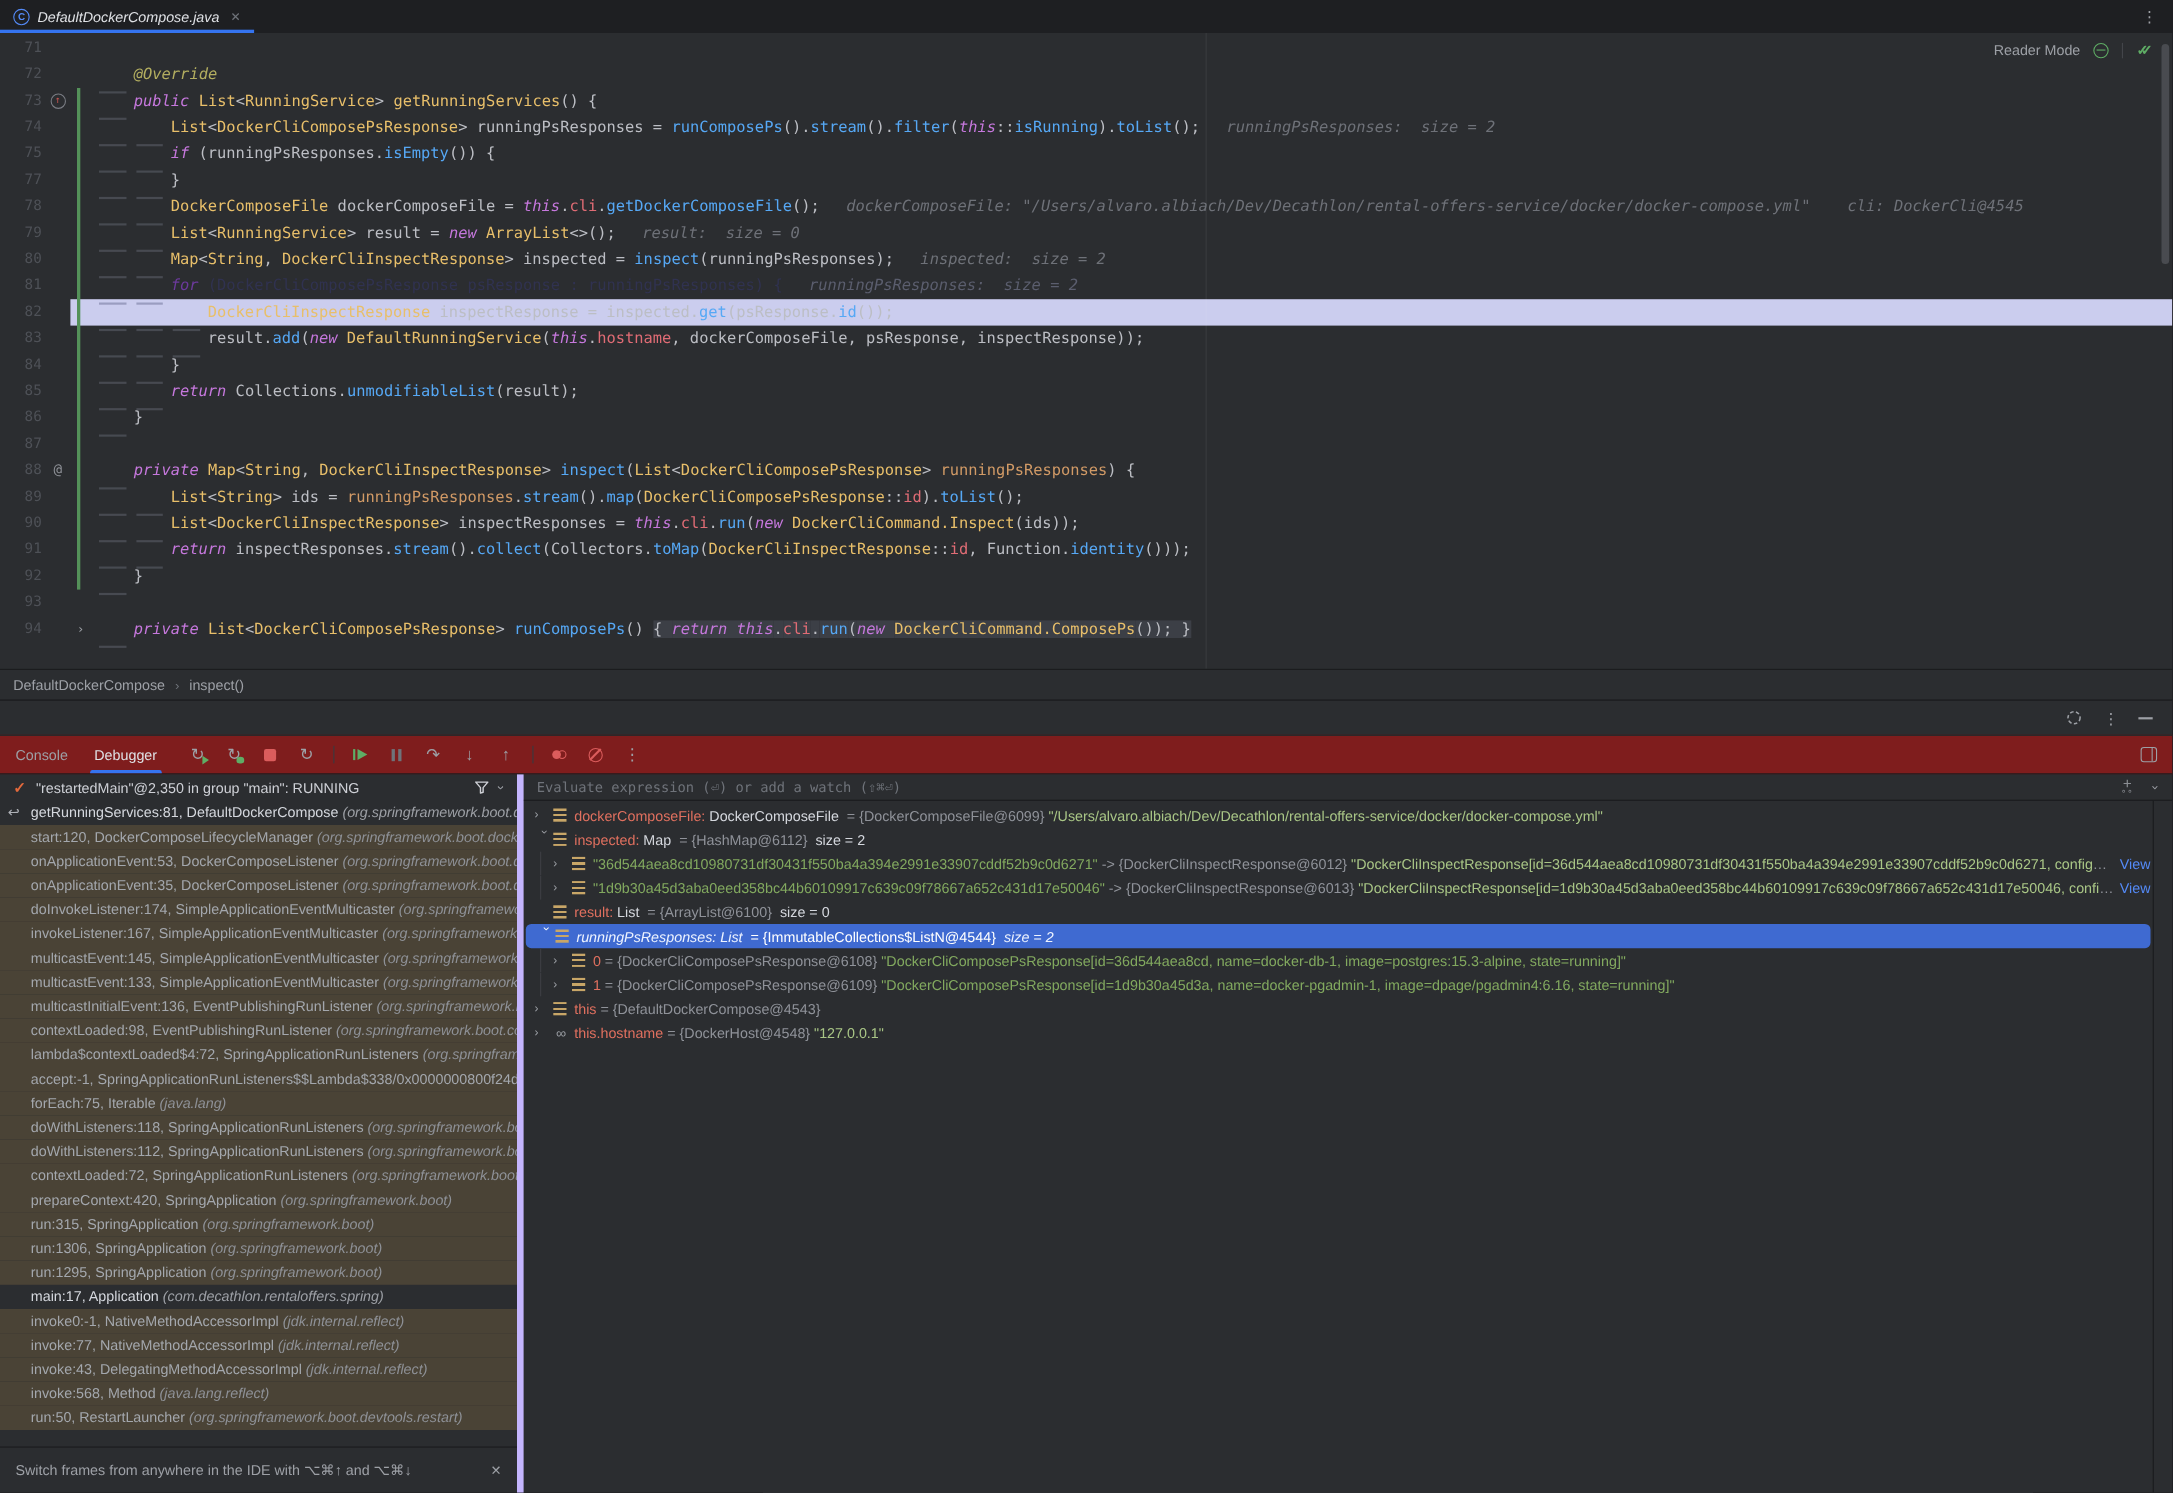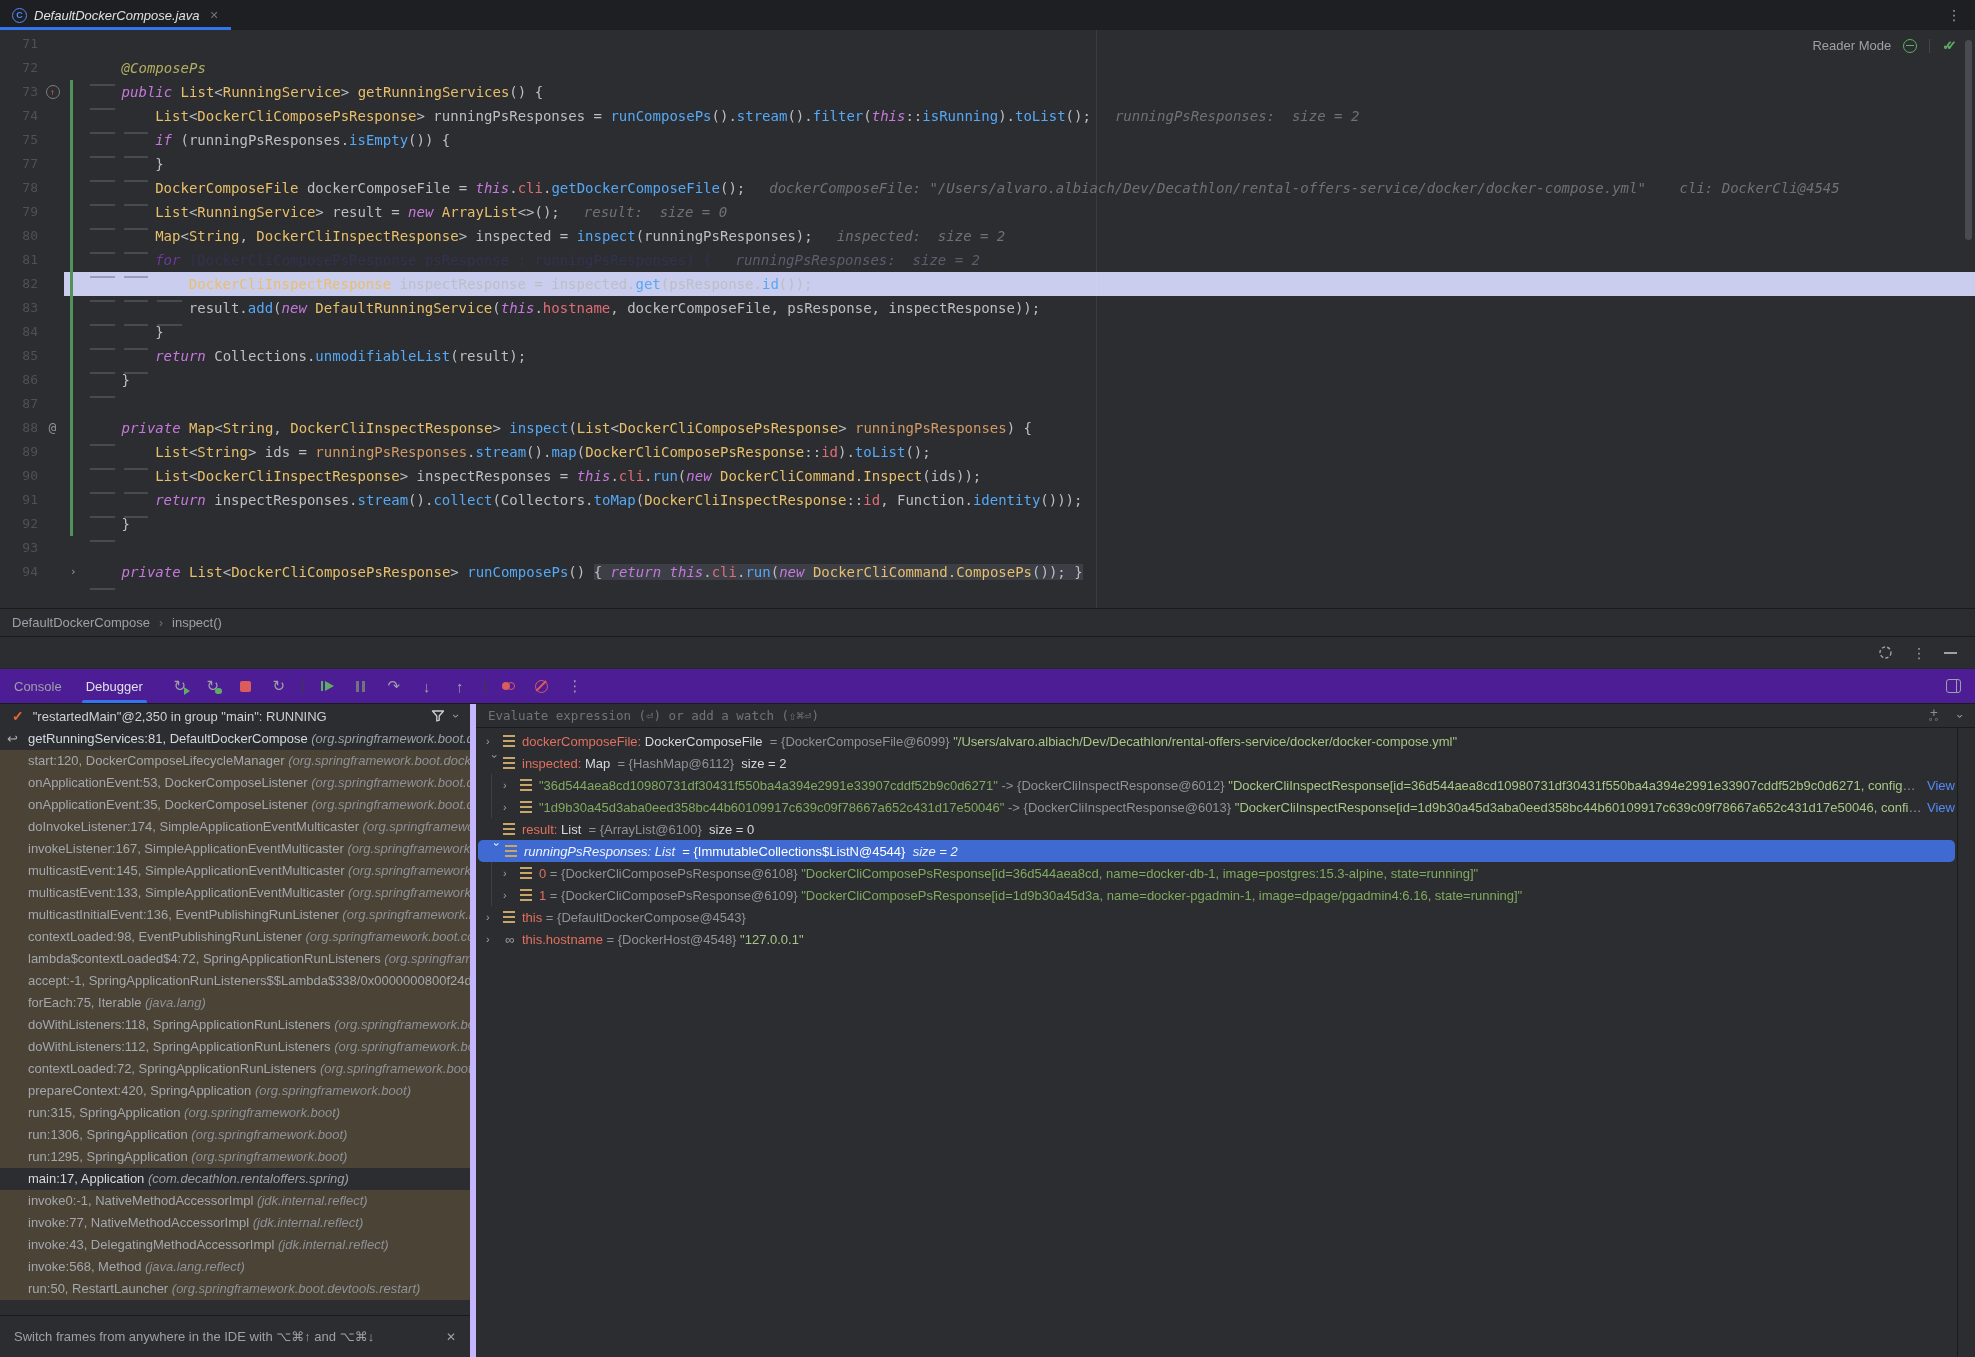--- a/index.html
+++ b/index.html
@@ -66,21 +66,21 @@
   .breadcrumbs { height:28px; background:#2B2D30; border-top:1px solid #1A1B1D;
     display:flex; align-items:center; padding-left:12px; font-size:13px; color:#9DA0A6; gap:9px; }
   .crumb-sep { color:#6F737A; font-size:12px; }
 
   
   .dbg-header { height:32px; background:#2B2D30; border-top:1px solid #1A1B1D;
     display:flex; align-items:center; justify-content:flex-end; gap:18px; padding-right:18px; }
   .min-icon { display:inline-block; width:13px; border-top:2px solid #9DA0A6; }
 
   
-  .dbg-tabs { height:36px; background:#4c1d95; border-top:1px solid #26282B; border-bottom:1px solid #1A1B1D;
+  .dbg-tabs { height:36px; background:#7f1d1d; border-top:1px solid #26282B; border-bottom:1px solid #1A1B1D;
     display:flex; align-items:center; padding-left:2px; }
   .dtab { height:100%; display:flex; align-items:center; padding:0 12px; font-size:13px; color:#9DA0A6; position:relative; }
   .dtab.active { color:#DFE1E5; }
   .dtab.active::after { content:""; position:absolute; left:8px; right:8px; bottom:0; height:3px; background:#3574F0; border-radius:2px 2px 0 0; }
   .dbg-tools { display:flex; align-items:center; gap:15px; margin-left:16px; }
   .ticon { width:18px; height:18px; display:flex; align-items:center; justify-content:center;
     color:#9DA0A6; font-size:15px; position:relative; }
   .tool-sep { width:1px; height:16px; background:#393B40; }
   .mini-play { position:absolute; right:-1px; bottom:0; width:0; height:0;
     border-left:6px solid #5FAD65; border-top:4px solid transparent; border-bottom:4px solid transparent; }
@@ -156,21 +156,21 @@
     <span>⋮</span>
   </div>
 </div>
 
 <div class="editor">
   <div class="exec-band"></div>
   <div class="guide-line"></div>
   <div class="vcs-bar"></div>
   <div class="code" id="code-lines">
       <div class="code-line"><span class="gutter"><span class="lnum">71</span></span><span></span></div>
-      <div class="code-line"><span class="gutter"><span class="lnum">72</span></span><span><span class="tab-ws"></span><span class="tk-ann">@ComposePs</span></span></div>
+      <div class="code-line"><span class="gutter"><span class="lnum">72</span></span><span><span class="tab-ws"></span><span class="tk-ann">@Override</span></span></div>
       <div class="code-line"><span class="gutter"><span class="lnum">73</span><span class="gicon"><span class="ovr-ring">↑</span></span></span><span><span class="tab-ws"></span><span class="tk-kw">public </span><span class="tk-ty">List</span><span class="tk-pl">&lt;</span><span class="tk-ty">RunningService</span><span class="tk-pl">&gt; </span><span class="tk-ty">getRunningServices</span><span class="tk-pl">() {</span></span></div>
       <div class="code-line"><span class="gutter"><span class="lnum">74</span></span><span><span class="tab-ws"></span><span class="tab-ws"></span><span class="tk-ty">List</span><span class="tk-pl">&lt;</span><span class="tk-ty">DockerCliComposePsResponse</span><span class="tk-pl">&gt; runningPsResponses = </span><span class="tk-fn">runComposePs</span><span class="tk-pl">().</span><span class="tk-fn">stream</span><span class="tk-pl">().</span><span class="tk-fn">filter</span><span class="tk-pl">(</span><span class="tk-kw">this</span><span class="tk-pl">::</span><span class="tk-fn">isRunning</span><span class="tk-pl">).</span><span class="tk-fn">toList</span><span class="tk-pl">();</span><span class="hint">runningPsResponses:  size = 2</span></span></div>
       <div class="code-line"><span class="gutter"><span class="lnum">75</span></span><span><span class="tab-ws"></span><span class="tab-ws"></span><span class="tk-kw">if </span><span class="tk-pl">(runningPsResponses.</span><span class="tk-fn">isEmpty</span><span class="tk-pl">()) {</span></span></div>
       <div class="code-line"><span class="gutter"><span class="lnum">77</span></span><span><span class="tab-ws"></span><span class="tab-ws"></span><span class="tk-pl">}</span></span></div>
       <div class="code-line"><span class="gutter"><span class="lnum">78</span></span><span><span class="tab-ws"></span><span class="tab-ws"></span><span class="tk-ty">DockerComposeFile</span><span class="tk-pl"> dockerComposeFile = </span><span class="tk-kw">this</span><span class="tk-pl">.</span><span class="tk-fd">cli</span><span class="tk-pl">.</span><span class="tk-fn">getDockerComposeFile</span><span class="tk-pl">();</span><span class="hint">dockerComposeFile: "/Users/alvaro.albiach/Dev/Decathlon/rental-offers-service/docker/docker-compose.yml"    cli: DockerCli@4545</span></span></div>
       <div class="code-line"><span class="gutter"><span class="lnum">79</span></span><span><span class="tab-ws"></span><span class="tab-ws"></span><span class="tk-ty">List</span><span class="tk-pl">&lt;</span><span class="tk-ty">RunningService</span><span class="tk-pl">&gt; result = </span><span class="tk-kw">new </span><span class="tk-ty">ArrayList</span><span class="tk-pl">&lt;&gt;();</span><span class="hint">result:  size = 0</span></span></div>
       <div class="code-line"><span class="gutter"><span class="lnum">80</span></span><span><span class="tab-ws"></span><span class="tab-ws"></span><span class="tk-ty">Map</span><span class="tk-pl">&lt;</span><span class="tk-ty">String</span><span class="tk-pl">, </span><span class="tk-ty">DockerCliInspectResponse</span><span class="tk-pl">&gt; inspected = </span><span class="tk-fn">inspect</span><span class="tk-pl">(runningPsResponses);</span><span class="hint">inspected:  size = 2</span></span></div>
       <div class="code-line exec"><span class="gutter"><span class="lnum">81</span></span><span><span class="tab-ws"></span><span class="tab-ws"></span><span class="tk-kw">for </span><span class="tk-pl">(</span><span class="tk-ty">DockerCliComposePsResponse</span><span class="tk-pl"> psResponse : runningPsResponses) {</span><span class="hint">runningPsResponses:  size = 2</span></span></div>
       <div class="code-line"><span class="gutter"><span class="lnum">82</span></span><span><span class="tab-ws"></span><span class="tab-ws"></span><span class="tab-ws"></span><span class="tk-ty">DockerCliInspectResponse</span><span class="tk-pl"> inspectResponse = inspected.</span><span class="tk-fn">get</span><span class="tk-pl">(psResponse.</span><span class="tk-fn">id</span><span class="tk-pl">());</span></span></div>
       <div class="code-line"><span class="gutter"><span class="lnum">83</span></span><span><span class="tab-ws"></span><span class="tab-ws"></span><span class="tab-ws"></span><span class="tk-pl">result.</span><span class="tk-fn">add</span><span class="tk-pl">(</span><span class="tk-kw">new </span><span class="tk-ty">DefaultRunningService</span><span class="tk-pl">(</span><span class="tk-kw">this</span><span class="tk-pl">.</span><span class="tk-fd">hostname</span><span class="tk-pl">, dockerComposeFile, psResponse, inspectResponse));</span></span></div>

